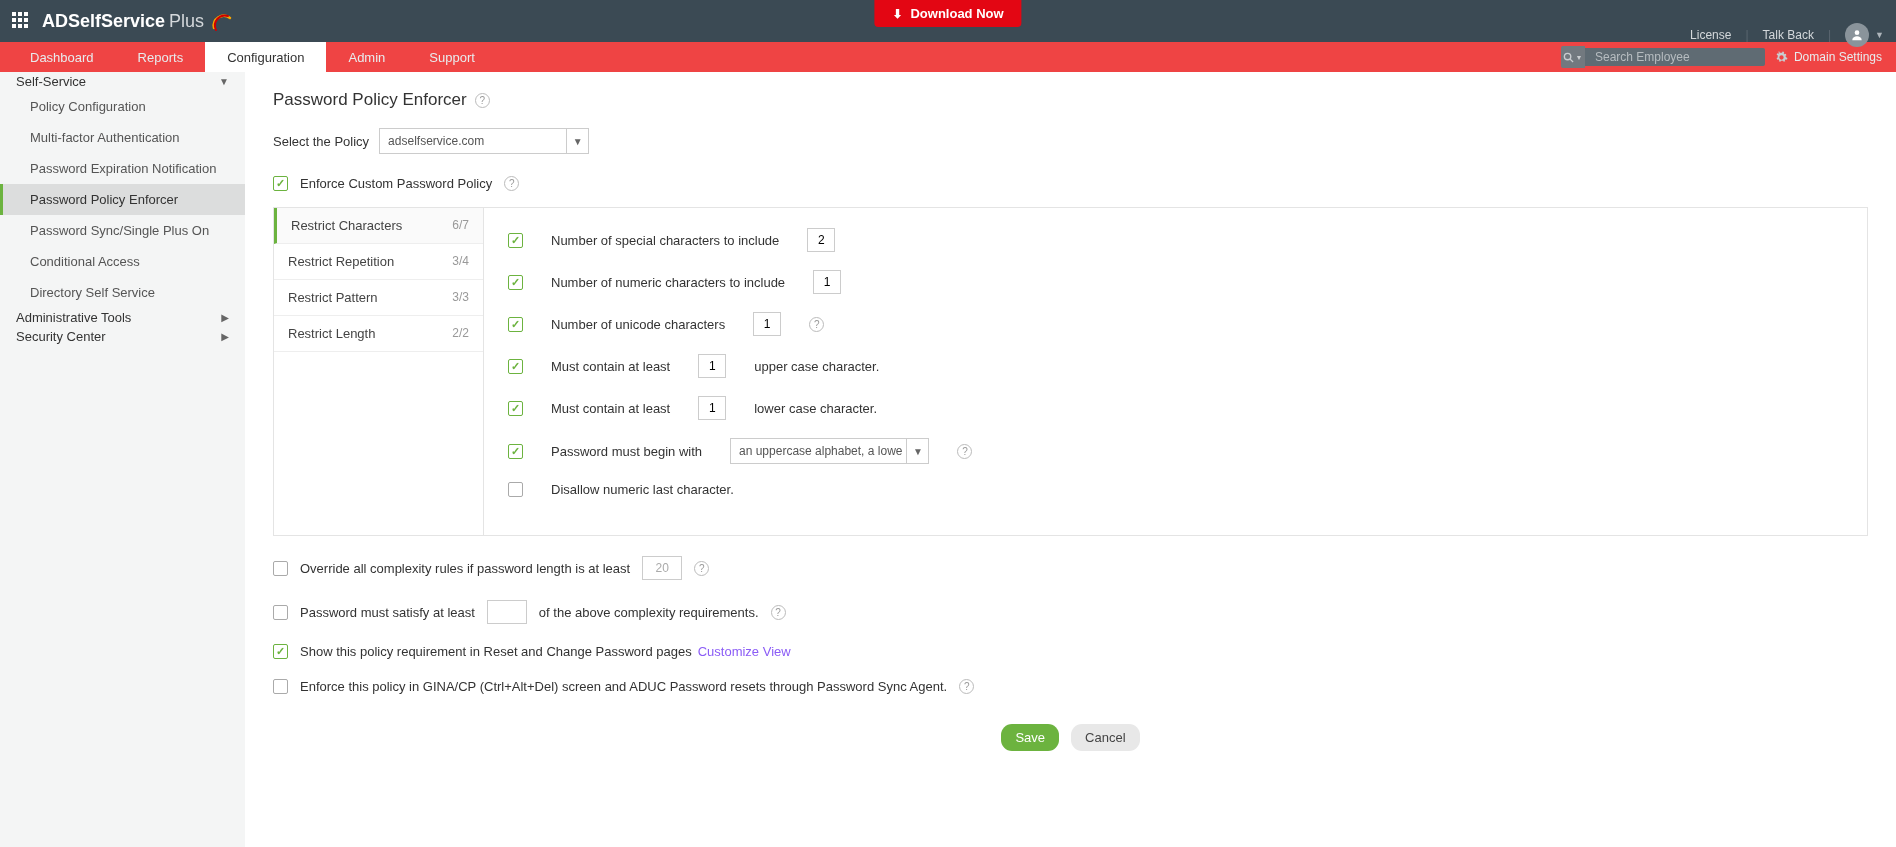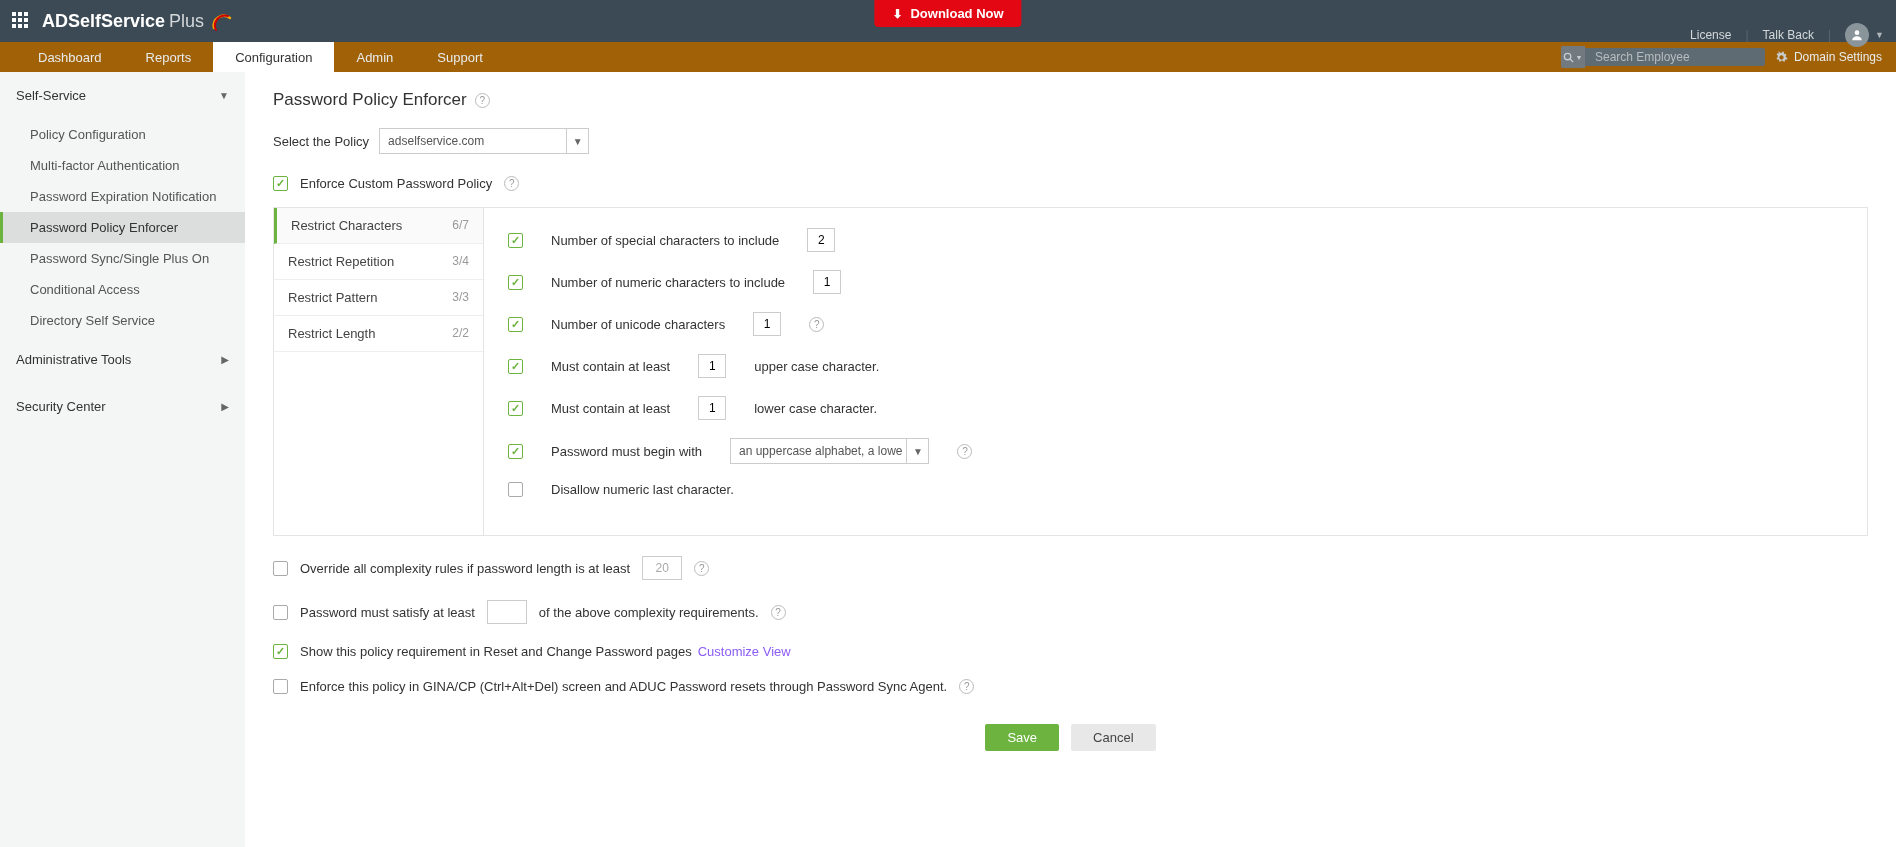--- a/index.html
+++ b/index.html
@@ -14,34 +14,34 @@
 .logo-plus { color: #d4d8db; margin-left: 4px; font-weight: 300; }
 .logo-swoosh { margin-left: 6px; position: relative; width: 22px; height: 22px; }
 .download-btn { position: absolute; left: 50%; transform: translateX(-50%); top: 0; background: #e30613; color: #fff; padding: 6px 18px; font-size: 13px; font-weight: 600; border-radius: 0 0 4px 4px; cursor: pointer; display: flex; align-items: center; gap: 8px; }
 .top-right { margin-left: auto; display: flex; align-items: center; gap: 14px; color: #d4d8db; font-size: 12px; margin-top: 28px; }
 .top-right a { color: #d4d8db; text-decoration: none; cursor: pointer; }
 .divider { color: #5a6670; }
 .avatar-btn { background: #8a949b; width: 24px; height: 24px; border-radius: 50%; display: flex; align-items: center; justify-content: center; cursor: pointer; }
 .avatar-caret { color: #aeb5bb; font-size: 9px; margin-left: 2px; }
 
 
-.navbar { background: #a16207; height: 30px; display: flex; align-items: stretch; padding-left: 16px; }
+.navbar { background: #ef4444; height: 30px; display: flex; align-items: stretch; padding-left: 8px; }
 .nav-tab { padding: 0 22px; color: #e8ebed; font-size: 13px; display: flex; align-items: center; cursor: pointer; }
 .nav-tab.active { background: #fff; color: #333; }
 .nav-right { margin-left: auto; display: flex; align-items: center; gap: 10px; padding-right: 14px; }
 .search-wrap { background: #5f6b73; display: flex; align-items: center; height: 18px; border-radius: 2px; }
 .search-icon-box { background: #72797f; width: 24px; height: 22px; display: flex; align-items: center; justify-content: center; color: #c9cdd0; font-size: 11px; border-radius: 2px 0 0 2px; }
 .search-input { background: transparent; border: none; outline: none; color: #fff; padding: 0 10px; width: 180px; font-size: 12px; }
 .search-input::placeholder { color: #b6bcc0; }
 .domain-btn { color: #e8ebed; font-size: 12px; display: flex; align-items: center; gap: 6px; cursor: pointer; }
 
 
 .wrapper { display: flex; }
 .sidebar { width: 245px; background: #f4f5f5; min-height: calc(100vh - 72px); }
-.side-section { padding: 16px 16px; font-size: 13px; color: #333; display: flex; justify-content: space-between; align-items: center; cursor: pointer; font-weight: 500; }
+.side-section { padding: 2px 16px; font-size: 13px; color: #333; display: flex; justify-content: space-between; align-items: center; cursor: pointer; font-weight: 500; }
 .side-item { padding: 8px 16px 8px 30px; font-size: 13px; color: #555; cursor: pointer; }
 .side-item.active { background: #dcdddd; border-left: 3px solid #6cb33f; padding-left: 27px; color: #333; }
 .caret { font-size: 10px; color: #666; }
 
 .main { flex: 1; background: #fff; padding: 18px 28px 40px 28px; min-height: calc(100vh - 72px); }
 .page-title { font-size: 17px; color: #333; display: flex; align-items: center; gap: 8px; margin-bottom: 18px; }
 .help-icon { width: 15px; height: 15px; border: 1px solid #bbb; border-radius: 50%; display: inline-flex; align-items: center; justify-content: center; font-size: 10px; color: #999; cursor: pointer; }
 
 .policy-row { display: flex; align-items: center; gap: 10px; margin-bottom: 22px; font-size: 13px; color: #333; }
 .select-box { border: 1px solid #ccc; height: 26px; display: flex; align-items: center; padding: 0 8px; min-width: 210px; background: #fff; position: relative; font-size: 12px; color: #555; cursor: pointer; }
@@ -62,21 +62,21 @@
 .rule-row { display: flex; align-items: center; gap: 28px; margin-bottom: 18px; font-size: 13px; color: #333; }
 .num-input { width: 28px; height: 24px; border: 1px solid #ccc; text-align: center; font-size: 12px; padding: 0; }
 .num-input.wide { width: 40px; }
 .select-sm { border: 1px solid #ccc; height: 26px; display: flex; align-items: center; padding: 0 26px 0 8px; font-size: 12px; color: #555; position: relative; min-width: 190px; cursor: pointer; overflow: hidden; white-space: nowrap; }
 .select-sm .dd { position: absolute; right: 0; top: 0; bottom: 0; width: 22px; border-left: 1px solid #ccc; display: flex; align-items: center; justify-content: center; color: #666; font-size: 10px; background: #fff; }
 
 .below-row { display: flex; align-items: center; gap: 12px; margin-top: 20px; font-size: 13px; color: #333; }
 .link { color: #8b5cf6; cursor: pointer; }
 
 .actions { display: flex; justify-content: center; gap: 12px; margin-top: 30px; }
-.btn { padding: 6px 22px; font-size: 13px; border: none; cursor: pointer; border-radius: 2px; }
+.btn { padding: 6px 14px; font-size: 13px; border: none; cursor: pointer; border-radius: 11px; }
 .btn-save { background: #6cb33f; color: #fff; }
 .btn-cancel { background: #e8e8e8; color: #444; }
 
 svg.swoosh { width: 24px; height: 24px; }
 .dl-icon { font-size: 12px; }
 </style>
 </head>
 <body>
 
 <div class="topbar">

